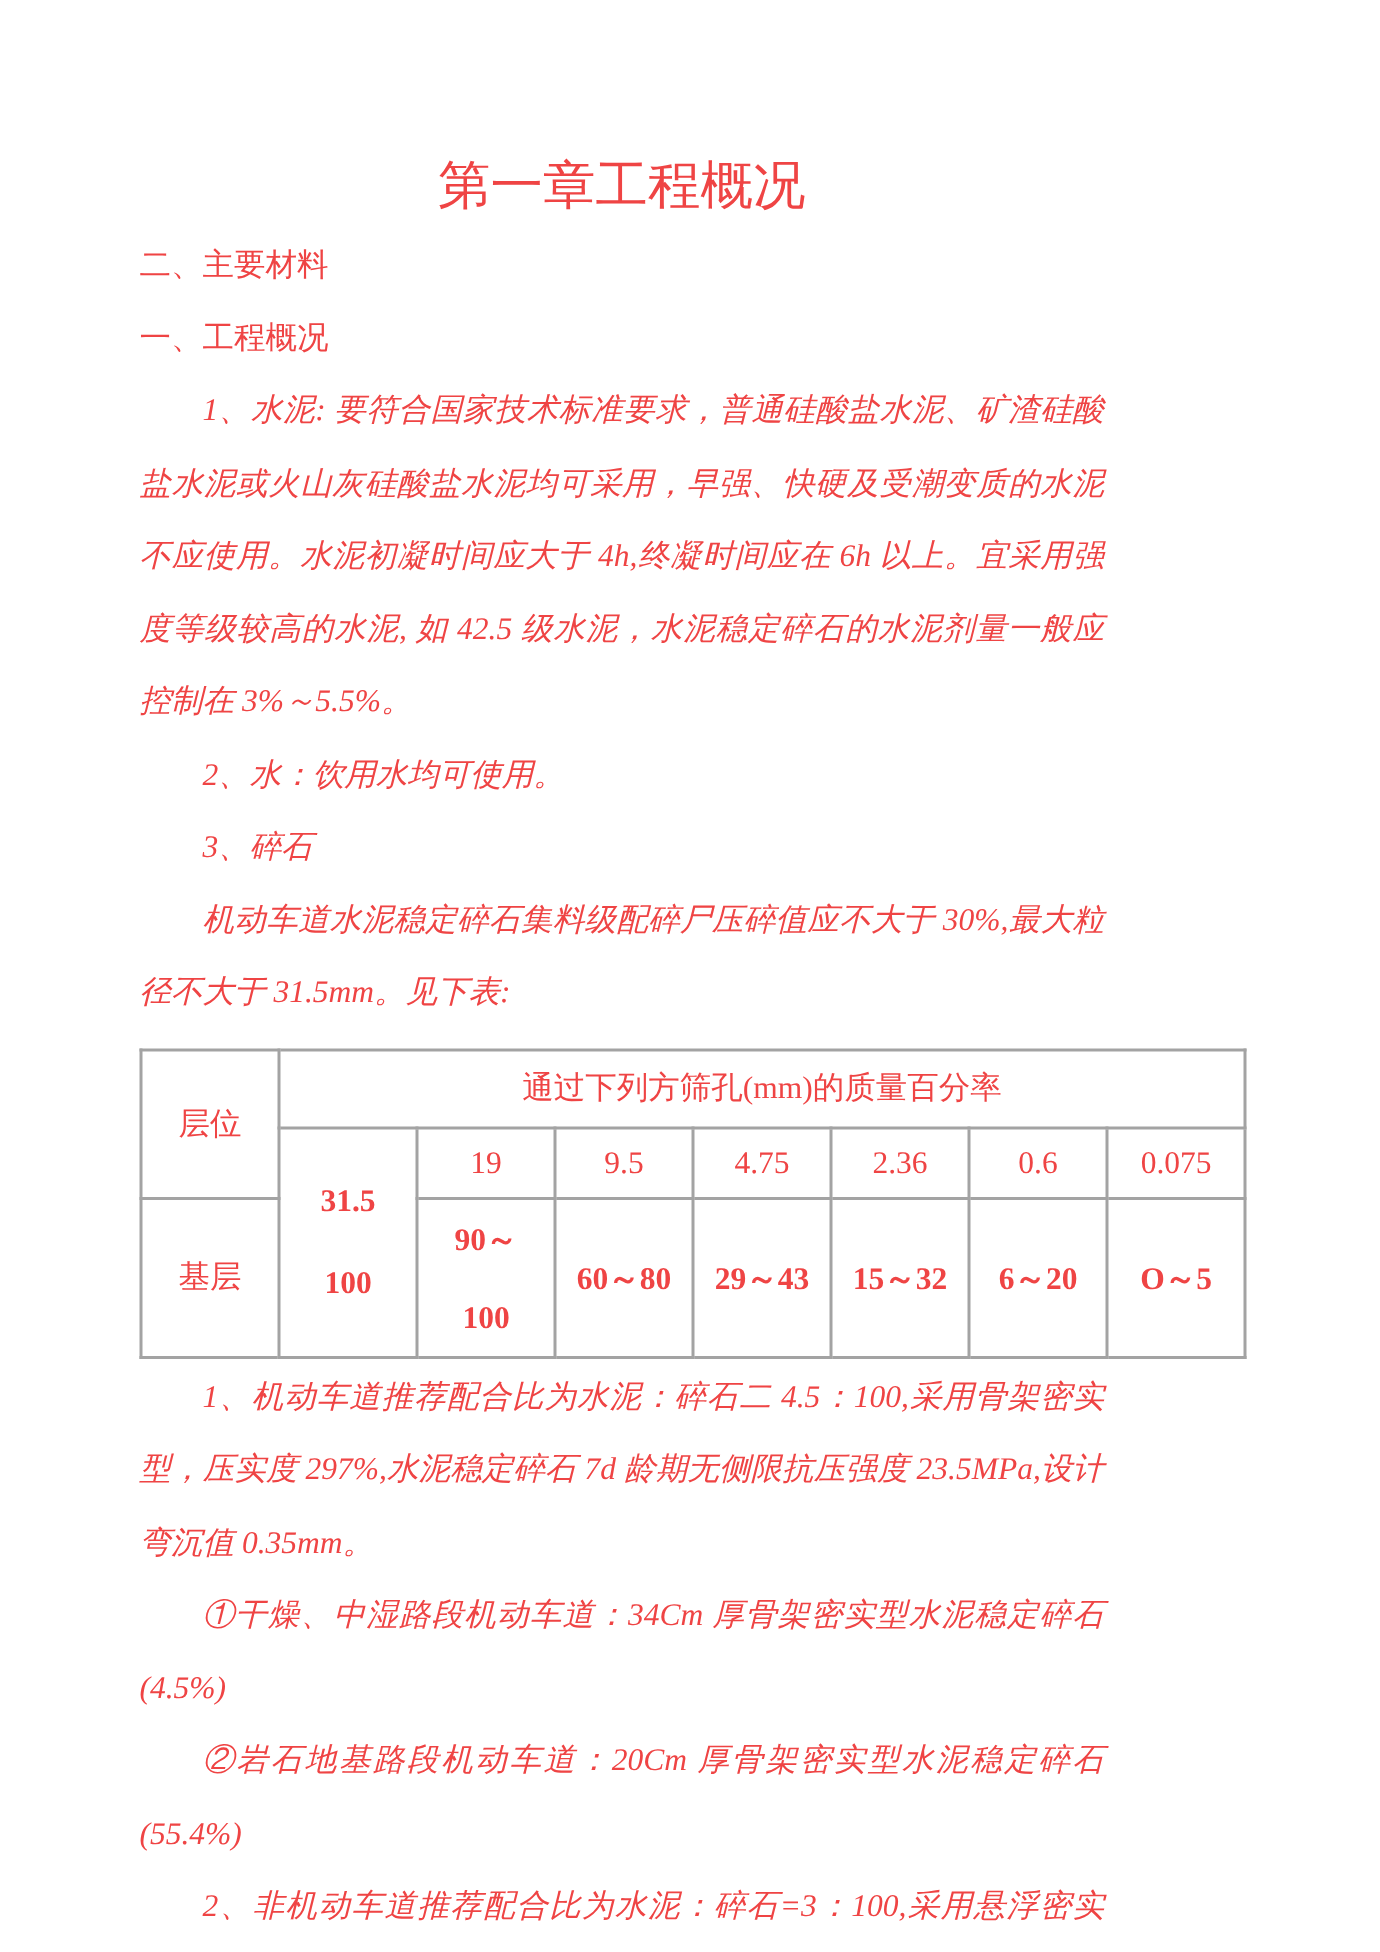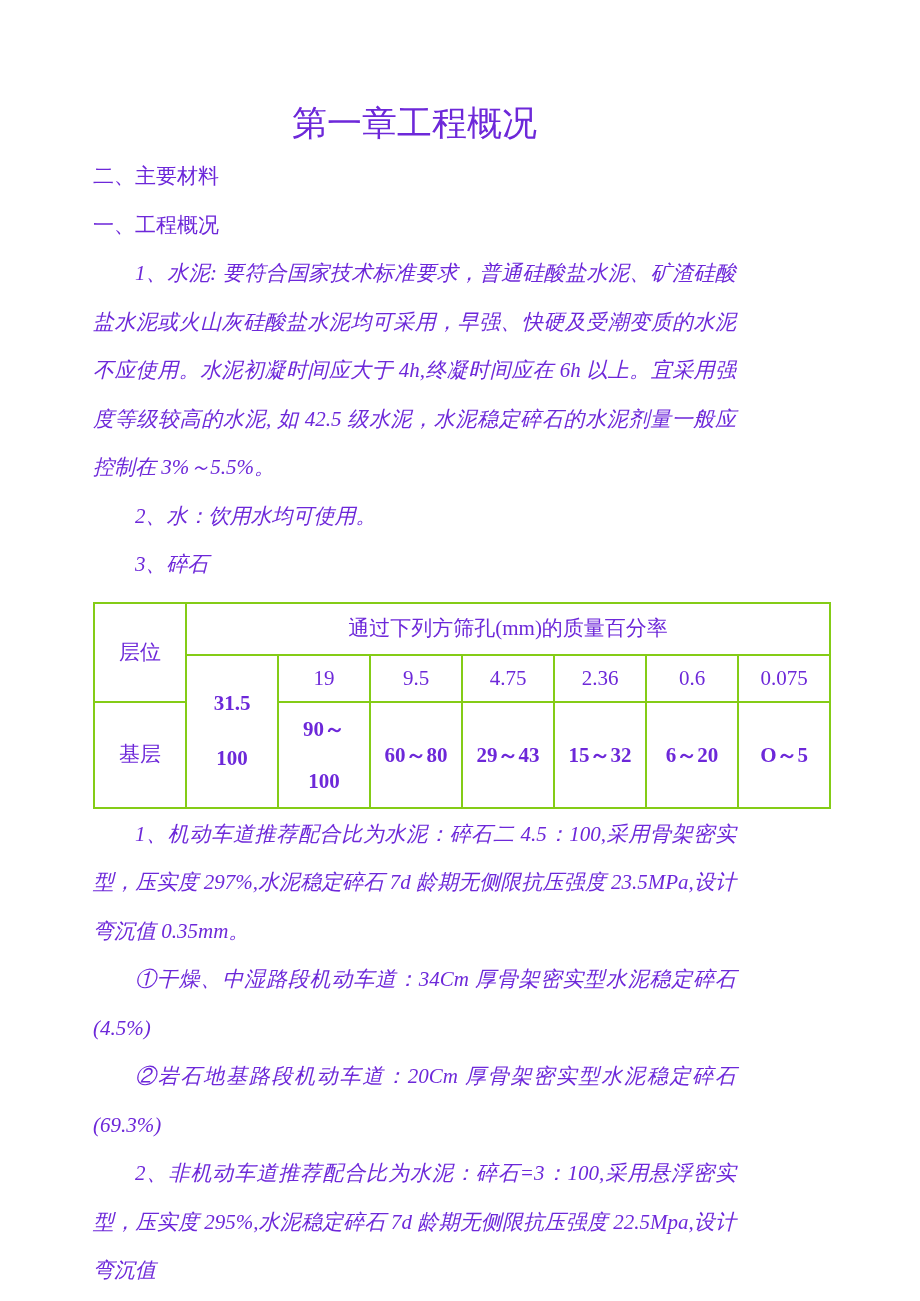--- a/index.html
+++ b/index.html
@@ -11,21 +11,21 @@
     width: 920px;
     height: 1301px;
     overflow: hidden;
   }
   .page {
     box-sizing: border-box;
     width: 828px;
     height: 1301px;
     padding: 96px 92px 16px 93px;
     font-family: "Liberation Serif", "DejaVu Serif", serif;
-    color: #6d28d9;
+    color: #ef4444;
     background: #ffffff;
   }
   .doc-title {
     font-size: 35px;
     font-weight: 400;
     text-align: center;
     line-height: 56px;
     margin: 0;
   }
   .sec-heading {
@@ -45,21 +45,21 @@
   .para.no-indent {
     text-indent: 0;
   }
   table.grad {
     border-collapse: collapse;
     table-layout: fixed;
     width: 736px;
     margin: 13px 0 1px 0;
   }
   table.grad td {
-    border: 2px solid #84cc16;
+    border: 2px solid #a3a3a3;
     text-align: center;
     vertical-align: middle;
     font-size: 21px;
     padding: 0;
   }
   tr.row-a { height: 52px; }
   tr.row-b { height: 47px; }
   tr.row-c { height: 98px; }
   td.first-sieve-cell div {
     line-height: 55px;
@@ -84,20 +84,21 @@
   <h2 class="sec-heading">二、主要材料</h2>
 
   <h2 class="sec-heading">一、工程概况</h2>
 
   <p class="para">1、水泥: 要符合国家技术标准要求，普通硅酸盐水泥、矿渣硅酸盐水泥或火山灰硅酸盐水泥均可采用，早强、快硬及受潮变质的水泥不应使用。水泥初凝时间应大于 4h,终凝时间应在 6h 以上。宜采用强度等级较高的水泥, 如 42.5 级水泥，水泥稳定碎石的水泥剂量一般应控制在 3%～5.5%。</p>
 
   <p class="para">2、水：饮用水均可使用。</p>
 
   <p class="para">3、碎石</p>
 
+  <p class="para">机动车道水泥稳定碎石集料级配碎尸压碎值应不大于 30%,最大粒径不大于 31.5mm。见下表:</p>
 
   <table class="grad">
     <colgroup>
       <col style="width:92px">
         <col style="width:92px">
         <col style="width:92px">
         <col style="width:92px">
       <col style="width:92px">
         <col style="width:92px">
         <col style="width:92px">
@@ -131,18 +132,18 @@
           <td class="value-cell">O～5</td>
         </tr>
     </tbody>
   </table>
 
 
   <p class="para">1、机动车道推荐配合比为水泥：碎石二 4.5：100,采用骨架密实型，压实度 297%,水泥稳定碎石 7d 龄期无侧限抗压强度 23.5MPa,设计弯沉值 0.35mm。</p>
 
   <p class="para">①干燥、中湿路段机动车道：34Cm 厚骨架密实型水泥稳定碎石(4.5%)</p>
 
-  <p class="para">②岩石地基路段机动车道：20Cm 厚骨架密实型水泥稳定碎石(69.3%)</p>
+  <p class="para">②岩石地基路段机动车道：20Cm 厚骨架密实型水泥稳定碎石(55.4%)</p>
 
   <p class="para">2、非机动车道推荐配合比为水泥：碎石=3：100,采用悬浮密实型，压实度 295%,水泥稳定碎石 7d 龄期无侧限抗压强度 22.5Mpa,设计弯沉值</p>
 
 
 </div>
 
 </body></html>

